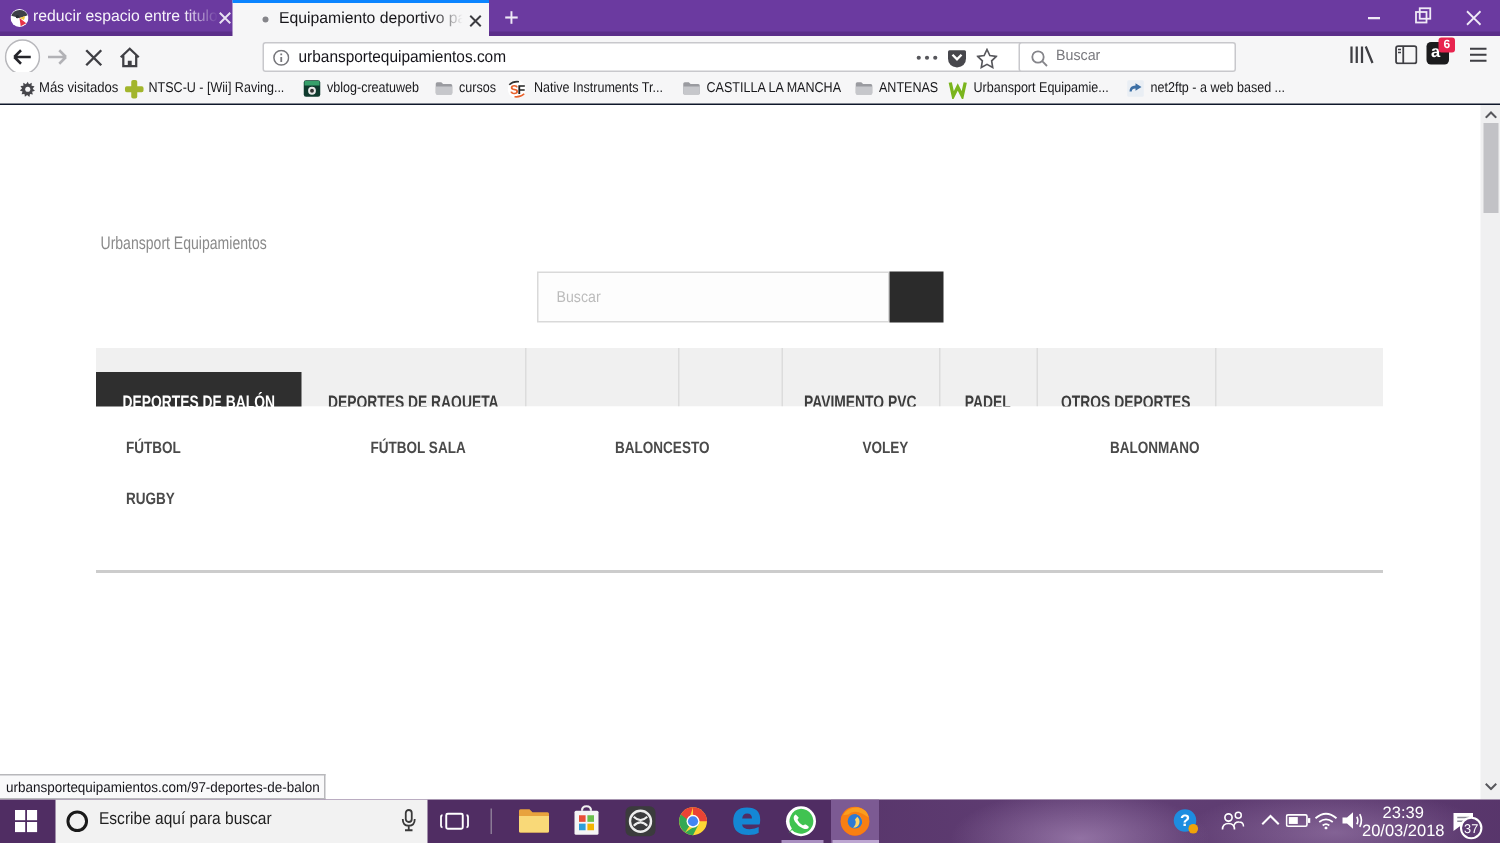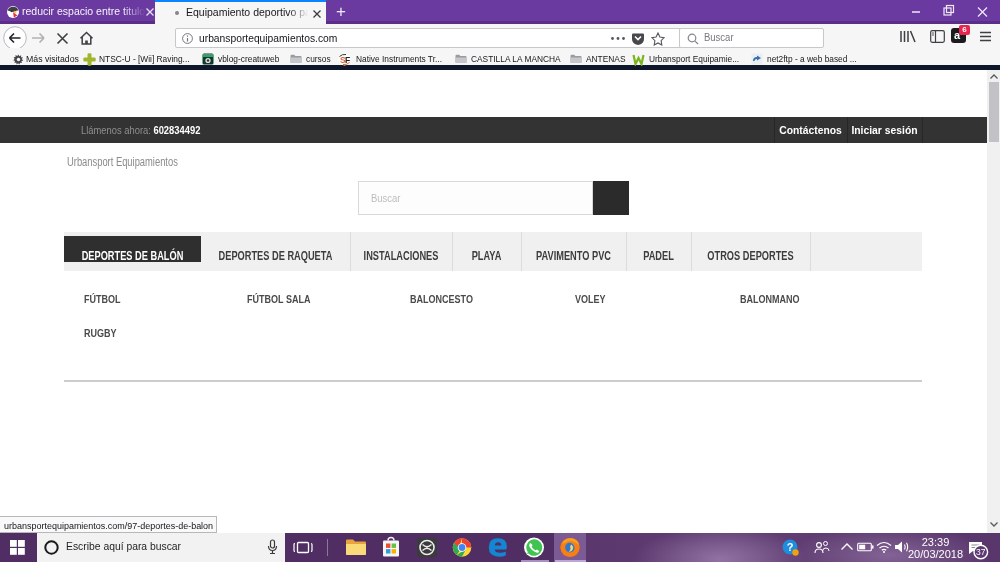--- a/index.html
+++ b/index.html
@@ -20,21 +20,21 @@
   .winctl { top:0; right:0; height:23px; color:#efe9f6; }
 
   
   #navbar { left:0; top:24px; width:1000px; height:24px; background:#f6f6f7; }
   #urlbar { left:175px; top:3.5px; width:555px; height:20px; background:#fff; border:1px solid #c8c8cc; border-radius:2px; }
   #urltext { left:23px; top:3px; font-size:11px; color:#15141a; transform:scaleX(0.935); transform-origin:left center; white-space:nowrap; }
   #searchbar { left:679px; top:3.5px; width:145px; height:20px; background:#fff; border:1px solid #c8c8cc; border-radius:2px; }
   #searchtext { left:24px; top:3.5px; font-size:10px; color:#78787d; transform:scaleX(0.95); transform-origin:left center; }
 
   
-  #bookmarks { left:0; top:48px; width:1000px; height:22px; background:#f6f6f7; border-bottom:5px solid #0f172a; }
+  #bookmarks { left:0; top:48px; width:1000px; height:22px; background:#f6f6f7; border-bottom:1px solid #0f172a; }
   .bmtxt { position:absolute; top:5px; font-size:9.5px; color:#19191c; white-space:nowrap; transform-origin:left center; }
 
   
   #page { left:0; top:70px; width:987px; height:463px; background:#fff; overflow:hidden; }
   #blackstrip { left:0; top:0; width:987px; height:47px; background:#000; }
   #banner { left:65px; top:0; width:857px; height:47px; background:#000; }
   .bandtop { left:0; top:4px; width:857px; height:7px; background:linear-gradient(180deg,#0c1d31 0%,#113050 38%,#226329 72%,#2e9133 100%); }
   .bandbot { left:0; top:37.5px; width:857px; height:7px; background:linear-gradient(180deg,#2e9133 0%,#226329 28%,#113050 62%,#0c1d31 100%); }
   #bantext { left:36px; top:9px; font-size:26px; color:#fff; white-space:nowrap; transform:scaleX(0.734); transform-origin:left center; }
   #bantext .g { color:#a2a2a2; }
@@ -43,21 +43,21 @@
   #llam b { color:#fff; }
   .gsep { position:absolute; top:0; width:1px; height:26px; background:#272727; }
   .glink { position:absolute; top:6.5px; font-size:11.5px; font-weight:bold; color:#fff; text-align:center; transform:scaleX(0.9); }
   #shopname { left:67px; top:85px; font-size:12px; color:#8a8a8a; transform:scaleX(0.78); transform-origin:left center; white-space:nowrap; }
   #psearch { left:358px; top:111px; width:235px; height:34px; background:#fdfdfd; border:1px solid #d9d9d9; }
   #psearch span { position:absolute; left:12px; top:10px; font-size:10.5px; color:#bcbcbc; transform:scaleX(0.9); transform-origin:left center; }
   #psearchbtn { left:593px; top:111px; width:36px; height:34px; background:#2b2b2b; }
 
   
   #menubar { left:64px; top:162px; width:858px; height:39px; background:#f0f0f0; }
-  .mitem { position:absolute; top:4px; height:26px; }
+  .mitem { position:absolute; top:16px; height:26px; }
   .msep { position:absolute; top:0; width:1px; height:39px; background:#dcdcdc; }
   .mtxt { position:absolute; width:100%; text-align:center; top:12.5px; font-size:12px; font-weight:bold; color:#3c3c3c; white-space:nowrap; transform:scaleX(0.77); }
   #m0 { left:0; width:137px; background:#2f2f2f; }
   #m0 .mtxt { color:#fff; }
   #dropdown { left:64px; top:201px; width:858px; height:111px; background:#fff; border-bottom:2px solid #cccccc; }
   .dlink { position:absolute; font-size:11px; font-weight:bold; color:#4a4a4a; white-space:nowrap; transform:scaleX(0.82); transform-origin:left center; }
 
   
   #status { left:0; top:446px; width:217px; height:17px; background:#f9f9fa; border:1px solid #b8b8bb; border-left:none; }
   #status span { position:absolute; left:4px; top:3px; font-size:9.5px; color:#15141a; white-space:nowrap; transform:scaleX(0.945); transform-origin:left center; }
@@ -218,45 +218,31 @@
     </svg>
     <div class="bmtxt" style="left:649px;transform:scaleX(0.88)">Urbansport Equipamie...</div>
     <svg class="abs" style="left:751px;top:5px" width="12" height="12" viewBox="0 0 12 12">
       <rect x="0.5" y="0.5" width="11" height="11" rx="1" fill="#e9eef4"></rect>
       <path d="M2 8 Q2 4 6 4 L6 2.5 L10 5 L6 7.5 L6 6 Q3.5 6 3.5 8 Z" fill="#3a6ea5"></path>
     </svg>
     <div class="bmtxt" style="left:767px;transform:scaleX(0.88)">net2ftp - a web based ...</div>
   </div>
 
   <div id="page" class="abs">
-    <div id="graybar" class="abs">
-      <div id="llam" class="abs">Llámenos ahora: <b>602834492</b></div>
-      <div class="gsep abs" style="left:774px"></div>
-      <div class="gsep abs" style="left:847px"></div>
-      <div class="gsep abs" style="left:922px"></div>
-      <div class="glink abs" style="left:774px;width:73px">Contáctenos</div>
-      <div class="glink abs" style="left:847px;width:75px">Iniciar sesión</div>
-    </div>
     <div id="shopname" class="abs">Urbansport Equipamientos</div>
     <div id="psearch" class="abs">
         <span>Buscar</span>
       </div>
     <div id="psearchbtn" class="abs"></div>
     <div id="menubar" class="abs">
       <div id="m0" class="mitem">
           <div class="mtxt">DEPORTES DE BALÓN</div>
         </div>
       <div class="mitem" style="left:137px;width:149px">
           <div class="mtxt">DEPORTES DE RAQUETA</div>
-        </div>
-      <div class="mitem" style="left:286px;width:102px">
-          <div class="mtxt">INSTALACIONES</div>
-        </div>
-      <div class="mitem" style="left:388px;width:69px">
-          <div class="mtxt">PLAYA</div>
         </div>
       <div class="mitem" style="left:457px;width:105px">
           <div class="mtxt">PAVIMENTO PVC</div>
         </div>
       <div class="mitem" style="left:562px;width:65px">
           <div class="mtxt">PADEL</div>
         </div>
       <div class="mitem" style="left:627px;width:119px">
           <div class="mtxt">OTROS DEPORTES</div>
         </div>

